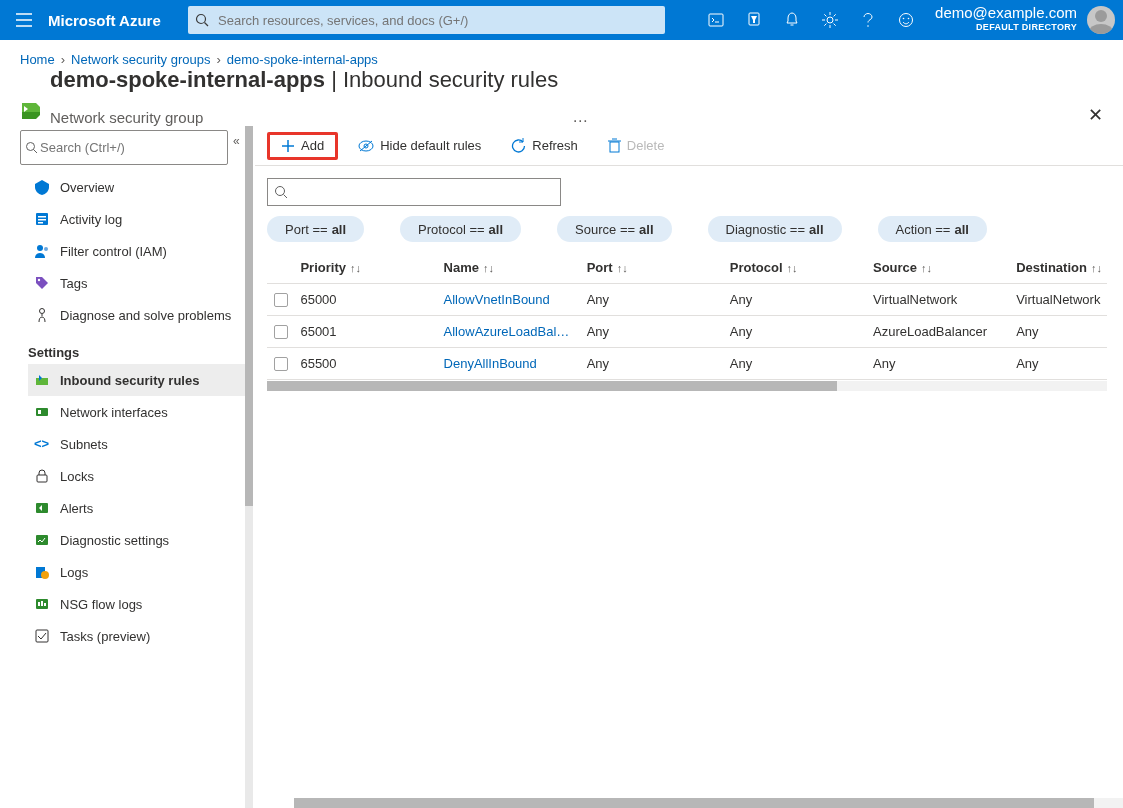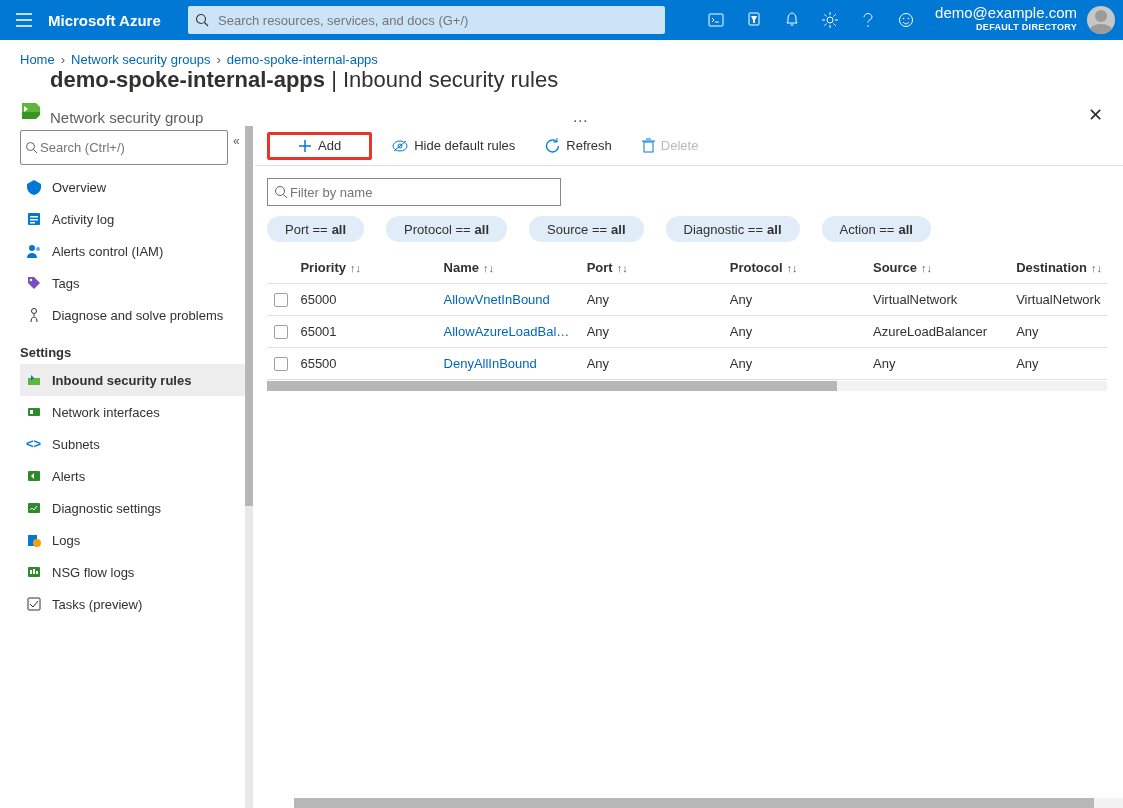--- a/index.html
+++ b/index.html
@@ -50,41 +50,41 @@
   .title-text .sub{font-size:15px;color:var(--muted);margin-top:16px;}
   .ell{margin-left:14px;padding-top:8px;color:var(--muted);cursor:pointer;font-size:16px;letter-spacing:2px;}
   .closex{margin-left:auto;font-size:18px;padding-top:4px;cursor:pointer;font-weight:300;}
   
   .split{display:flex;height:calc(808px - 40px - 38px - 48px);}
   
   .sidebar{width:245px;flex:none;padding:4px 0 0 20px;overflow:hidden;position:relative;}
   .sidebar .search{display:flex;align-items:center;width:208px;height:35px;border:1px solid var(--border-dark);border-radius:2px;padding:0 4px;margin-bottom:6px;}
   .sidebar .search input{border:0;outline:none;flex:1;font-size:13px;}
   .collapsebtn{position:absolute;left:233px;top:8px;font-size:12px;color:var(--muted);cursor:pointer;}
-  .menu{width:228px;}
+  .menu{width:228px;margin-left:8px;}
   .menu .item{display:flex;align-items:center;height:32px;gap:10px;padding:0 6px;cursor:pointer;}
   .menu .item.selected{background:var(--sidebar-sel);font-weight:600;}
   .menu .item .micon{width:16px;height:16px;display:flex;align-items:center;justify-content:center;}
   .menu .section{font-weight:600;color:var(--text);padding:14px 0 4px 0;}
   
   .main{flex:1;position:relative;border-top:0;overflow:hidden;}
   .vscroll{position:absolute;left:0;top:0;bottom:0;width:8px;background:var(--scroll-bg);}
   .vscroll .th{position:absolute;left:0;top:0;width:8px;height:380px;background:var(--scroll);}
   .main-inner{position:absolute;left:10px;top:0;right:0;bottom:0;}
   
   .toolbar{display:flex;align-items:center;height:40px;gap:10px;padding:0 12px;border-bottom:1px solid var(--border);}
   .tbtn{display:flex;align-items:center;gap:6px;height:28px;padding:0 10px;cursor:pointer;}
   .tbtn.disabled *{color:#b9b9b9;}
-  .tbtn.hl{border:3px solid #e8352a;border-radius:2px;padding:0 28px;justify-content:center;}
+  .tbtn.hl{border:3px solid #e8352a;border-radius:2px;padding:0 11px;justify-content:center;}
   .tbtn .ticon svg *{stroke:var(--azure-blue);}
   
   .filterarea{padding:12px 12px 0 12px;}
   .filterbox{width:294px;height:28px;border:1px solid var(--border-dark);display:flex;align-items:center;padding:0 6px;margin-bottom:10px;}
   .filterbox input{border:0;outline:none;flex:1;font-size:13px;color:#666;}
-  .pills{display:flex;gap:22px;margin-bottom:10px;}
+  .pills{display:flex;gap:36px;margin-bottom:10px;}
   .pill{background:var(--pill);border-radius:14px;height:26px;display:flex;align-items:center;padding:0 18px;font-size:13px;cursor:pointer;}
   .pill b{font-weight:600;margin-left:4px;}
   
   .tbl{width:840px;}
   .thead,.trow{display:flex;align-items:center;height:32px;border-bottom:1px solid var(--border);}
   .thead{.font-weight:600;}
   .cell{padding:0 6px;white-space:nowrap;overflow:hidden;text-overflow:ellipsis;}
   .c0{width:28px;display:flex;justify-content:center;}
   .c1{width:148px;}
   .c2{width:148px;}
@@ -243,21 +243,21 @@
           <span>Activity log</span>
         </div>
         <div class="item">
           <span class="micon">
             <svg width="16" height="16">
               <circle cx="6" cy="5" r="3" fill="#0078d4"></circle>
               <path d="M1 15c0-3 2-5 5-5s5 2 5 5" fill="#0078d4"></path>
               <circle cx="12" cy="6" r="2" fill="#69a7e0"></circle>
             </svg>
           </span>
-          <span>Alerts control (IAM)</span>
+          <span>Filter control (IAM)</span>
         </div>
         <div class="item">
           <span class="micon">
             <svg width="16" height="16">
               <path d="M2 2h6l6 6-6 6-6-6z" fill="#7b4fbf"></path>
               <circle cx="5" cy="5" r="1.2" fill="#fff"></circle>
             </svg>
           </span>
           <span>Tags</span>
         </div>
@@ -289,20 +289,29 @@
           </span>
           <span>Network interfaces</span>
         </div>
         <div class="item">
           <span class="micon">
             <svg width="16" height="16">
               <text x="0" y="12" font-size="11" fill="#0078d4" font-weight="bold">&lt;&gt;</text>
             </svg>
           </span>
           <span>Subnets</span>
+        </div>
+        <div class="item">
+          <span class="micon">
+            <svg width="16" height="16">
+              <rect x="3" y="7" width="10" height="7" rx="1" stroke="#323130" fill="none"></rect>
+              <path d="M5 7V5a3 3 0 016 0v2" stroke="#323130" fill="none"></path>
+            </svg>
+          </span>
+          <span>Locks</span>
         </div>
         <div class="item">
           <span class="micon">
             <svg width="16" height="16">
               <rect x="2" y="3" width="12" height="10" rx="1" fill="#2d8a2d"></rect>
               <polygon points="5,8 8,5 8,11" fill="#fff"></polygon>
             </svg>
           </span>
           <span>Alerts</span>
         </div>
@@ -392,21 +401,20 @@
           <span>Delete</span>
         </div>
       </div>
 
       <div class="filterarea">
         <div class="filterbox">
           <svg width="14" height="14">
               <circle cx="6" cy="6" r="4.5" stroke="#606060" fill="none"></circle>
               <line x1="9.5" y1="9.5" x2="13" y2="13" stroke="#606060"></line>
             </svg>
-          <input placeholder="Filter by name" style="">
         </div>
         <div class="pills" id="pillrow">
             <div class="pill">
               <span>Port == </span>
               <b>all</b>
             </div>
             <div class="pill">
               <span>Protocol == </span>
               <b>all</b>
             </div>

